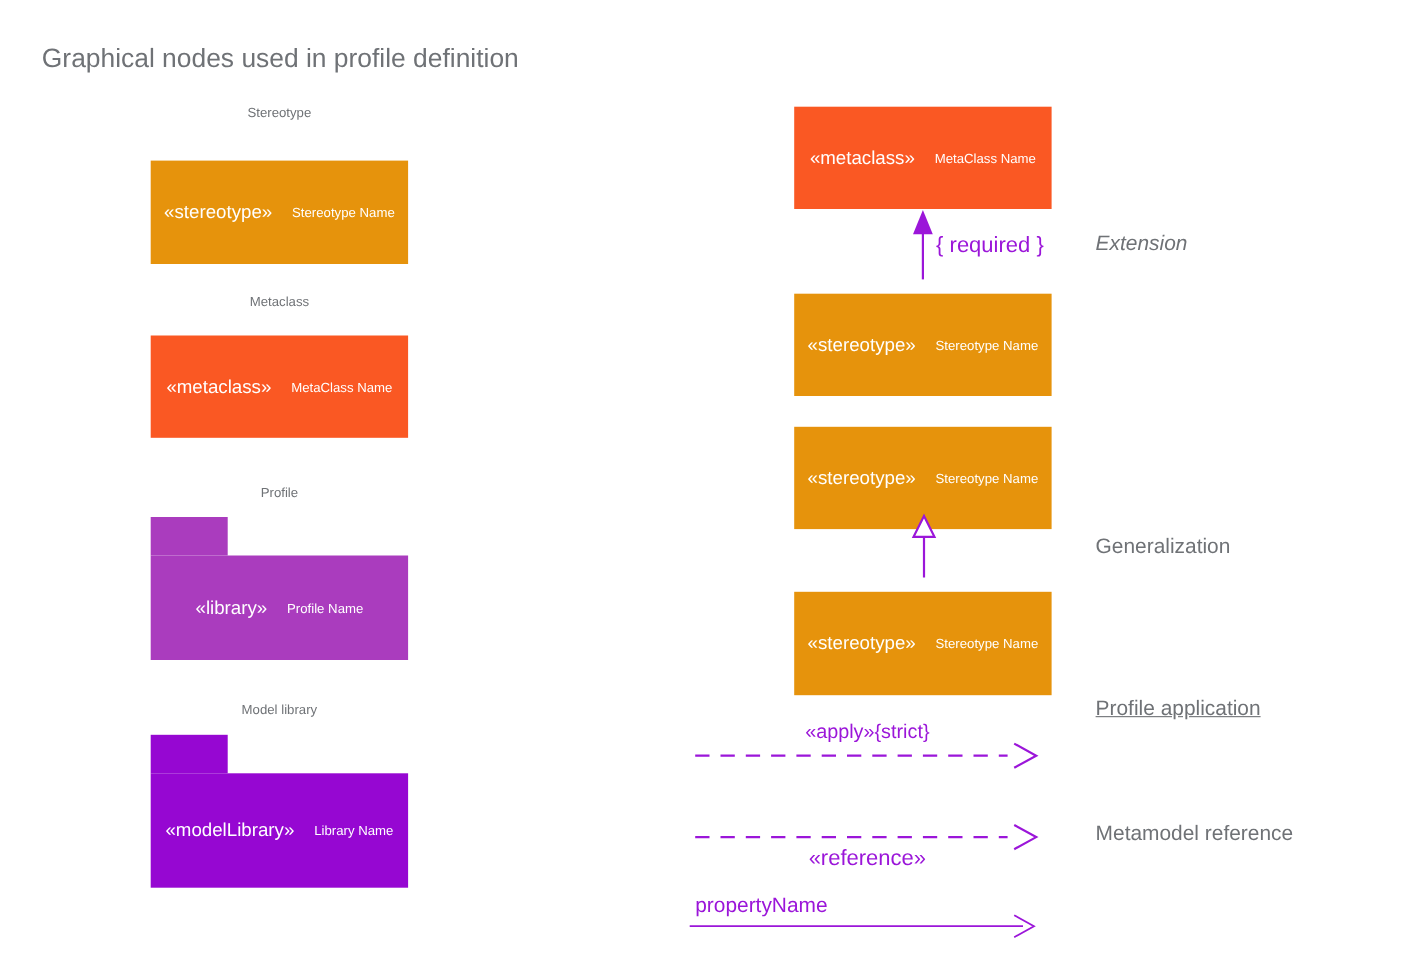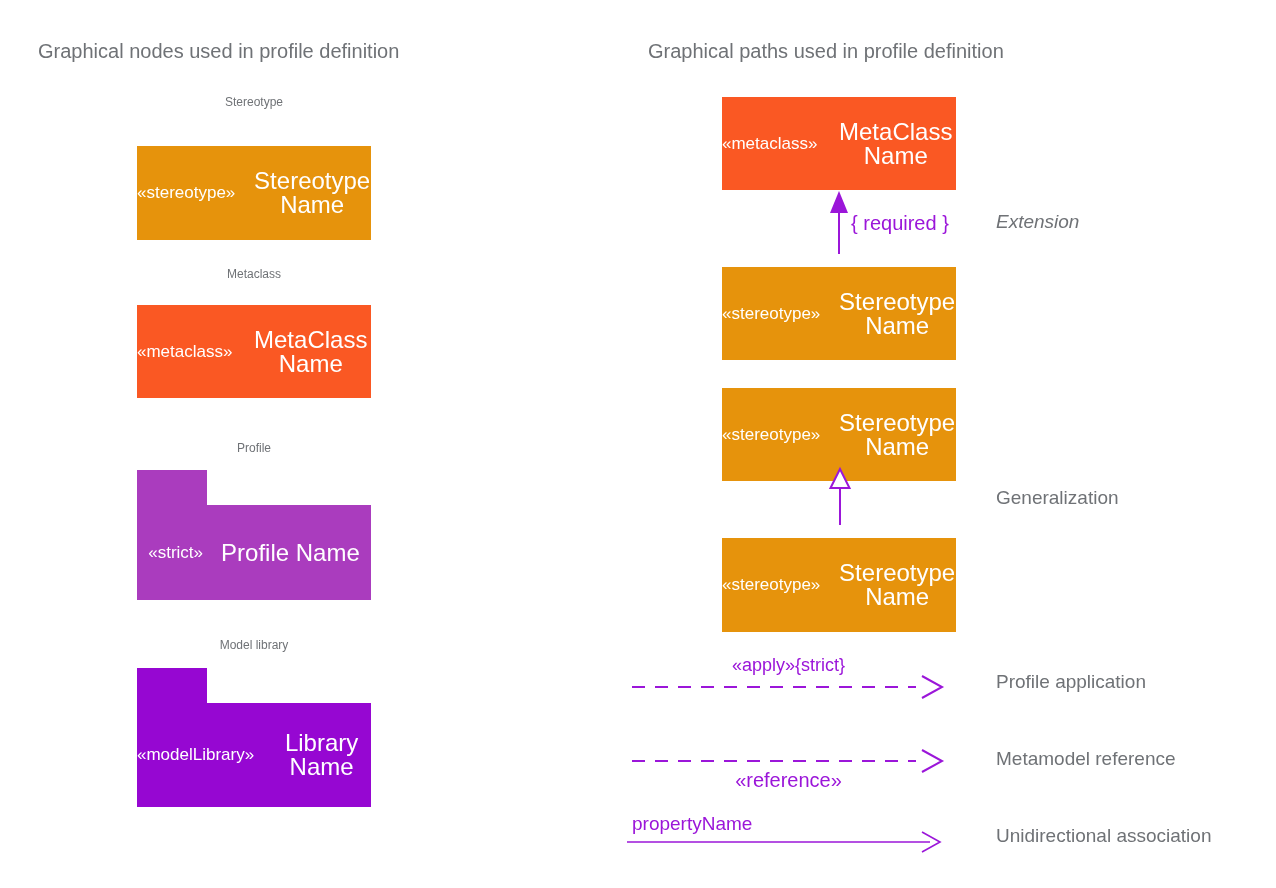--- a/index.html
+++ b/index.html
@@ -6,21 +6,21 @@
   .canvas {
     position: relative;
     width: 1276px;
     height: 888px;
     background: #ffffff;
     font-family: "Liberation Sans", sans-serif;
     overflow: hidden;
   }
   .section-title {
     position: absolute;
-    font-size: 20px;
+    font-size: 24px;
     color: #6F7276;
     white-space: nowrap;
   }
   .node-label {
     position: absolute;
     width: 234px;
     text-align: center;
     font-size: 12px;
     color: #6F7276;
     white-space: nowrap;
@@ -30,21 +30,21 @@
     width: 234px;
     display: flex;
     flex-direction: row;
     align-items: center;
     justify-content: center;
     gap: 18px;
     color: #ffffff;
     text-align: center;
   }
   .uml-box .keyword { font-size: 17px; line-height: 20px; }
-  .uml-box .name    { font-size: 24px; line-height: 24px; }
+  .uml-box .name    { font-size: 12px; line-height: 24px; }
   .bg-orange  { background: #E6930C; margin-top: 13px; }
   .bg-redorange { background: #FA5823; }
   .bg-profile { background: #AA3CBE; }
   .bg-library { background: #9607D2; }
   .folder-tab {
     position: absolute;
     width: 70px;
     height: 35px;
   }
   .overlay-svg {
@@ -82,32 +82,31 @@
 
   <div class="node-label" style="left:137px; top:267px;">Metaclass</div>
   <div class="uml-box bg-redorange" style="left:137px; top:305px; height:93px;">
     <div class="keyword">«metaclass»</div>
     <div class="name">MetaClass Name</div>
   </div>
 
   <div class="node-label" style="left:137px; top:441px;">Profile</div>
   <div class="folder-tab bg-profile" style="left:137px; top:470px;"></div>
   <div class="uml-box bg-profile" style="left:137px; top:505px; height:95px;">
-    <div class="keyword">«strict»</div>
+    <div class="keyword">«library»</div>
     <div class="name">Profile Name</div>
   </div>
 
   <div class="node-label" style="left:137px; top:638px;">Model library</div>
   <div class="folder-tab bg-library" style="left:137px; top:668px;"></div>
   <div class="uml-box bg-library" style="left:137px; top:703px; height:104px;">
     <div class="keyword">«modelLibrary»</div>
     <div class="name">Library Name</div>
   </div>
 
-  <div class="section-title" style="left:648px; top:40px;">Graphical paths used in profile definition</div>
 
   <div class="uml-box bg-redorange" style="left:722px; top:97px; height:93px;">
     <div class="keyword">«metaclass»</div>
     <div class="name">MetaClass Name</div>
   </div>
 
   <div class="uml-box bg-orange" style="left:722px; top:254px; height:93px;">
     <div class="keyword">«stereotype»</div>
     <div class="name">Stereotype Name</div>
   </div>
@@ -150,17 +149,16 @@
     </g>
   </svg>
 
   <div class="path-annotation" style="left:851px; top:212px;">{ required }</div>
   <div class="path-annotation" style="left:632px; top:655px; width:313px; text-align:center; font-size:18px;">«apply»{strict}</div>
   <div class="path-annotation" style="left:632px; top:769px; width:313px; text-align:center; font-size:20px;">«reference»</div>
   <div class="path-annotation" style="left:632px; top:813px; width:293px; font-size:19px;">propertyName</div>
 
   <div class="path-label" style="top:211px;font-style:italic;">Extension</div>
   <div class="path-label" style="top:487px;">Generalization</div>
-  <div class="path-label" style="top:671px;">Profile application</div>
+  <div class="path-label" style="top:634px;text-decoration:underline;">Profile application</div>
   <div class="path-label" style="top:748px;">Metamodel reference</div>
-  <div class="path-label" style="top:825px;">Unidirectional association</div>
 
 </div>
 
 </body></html>

